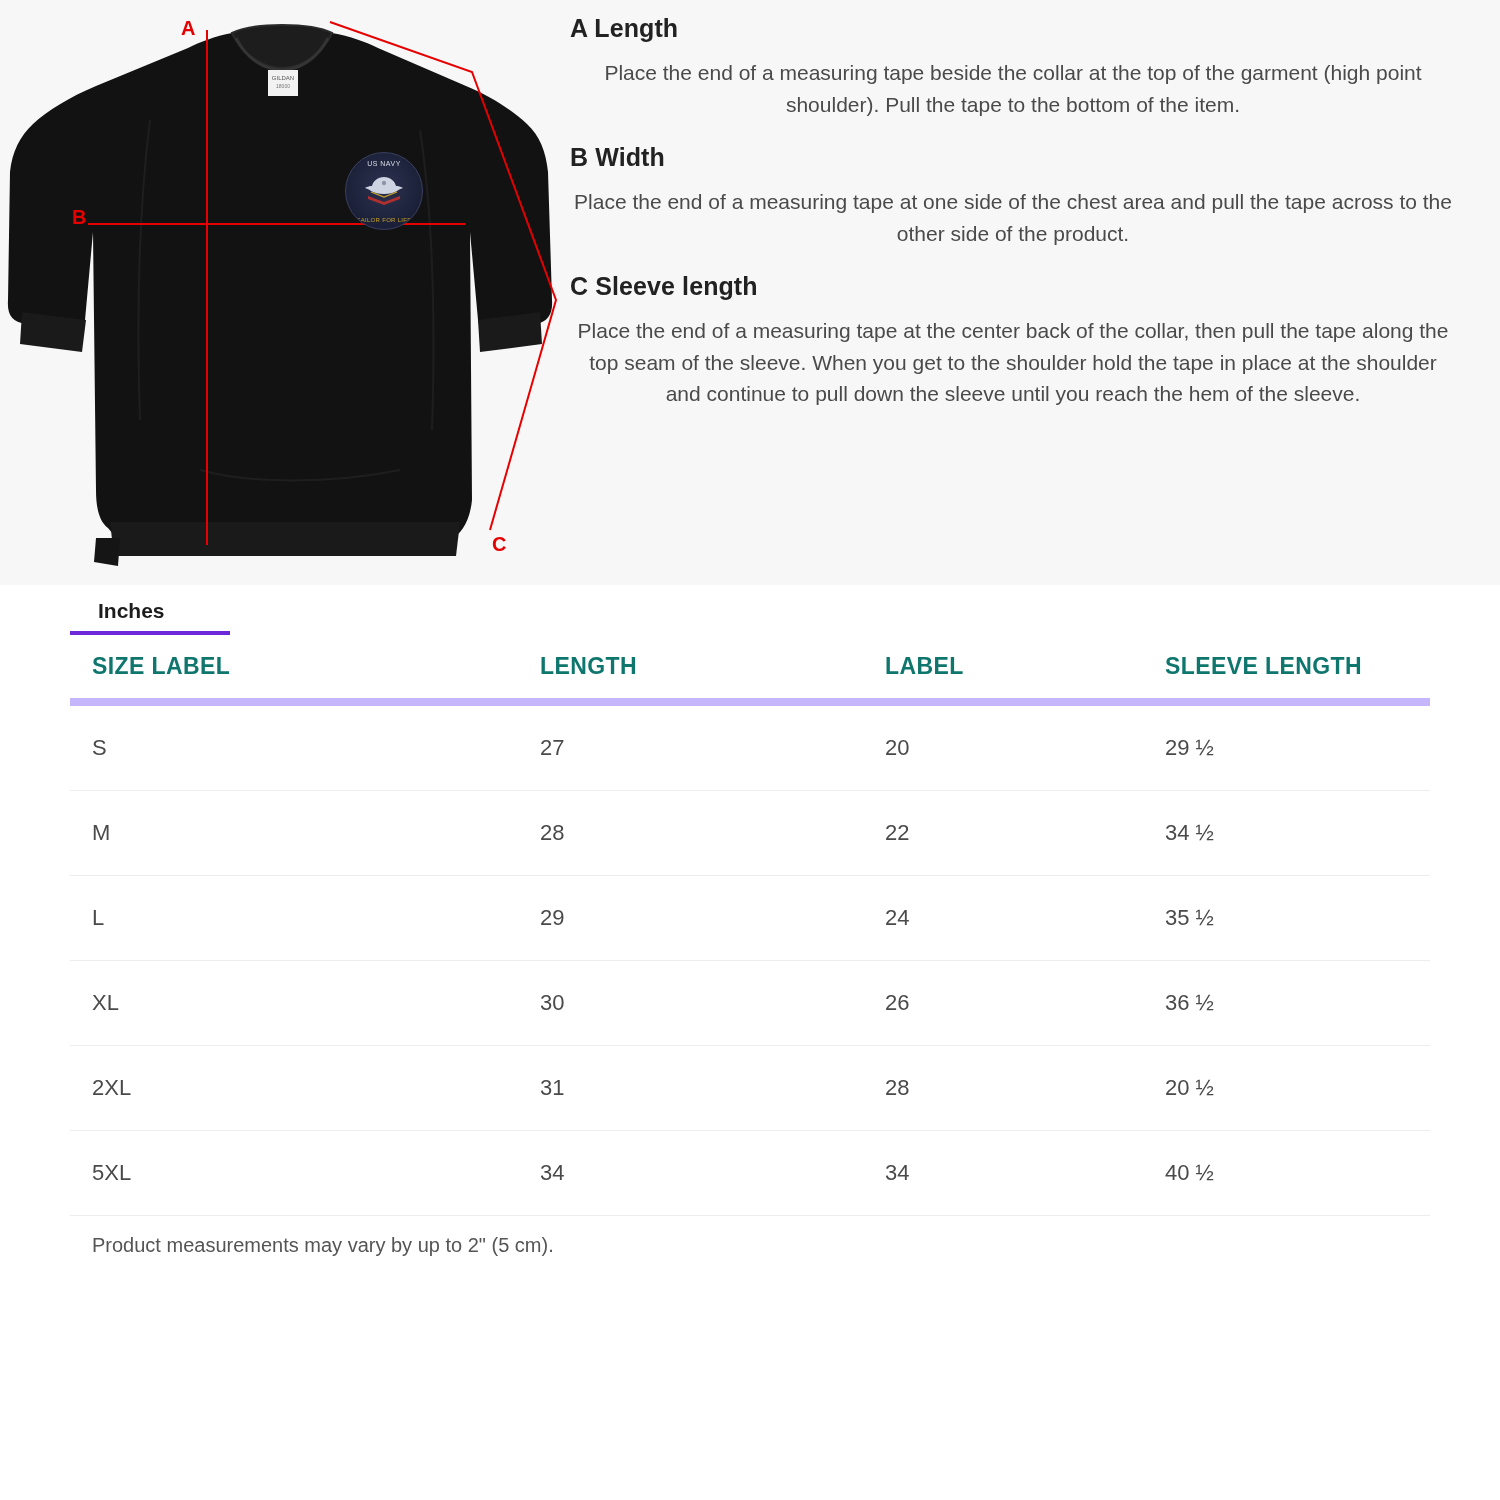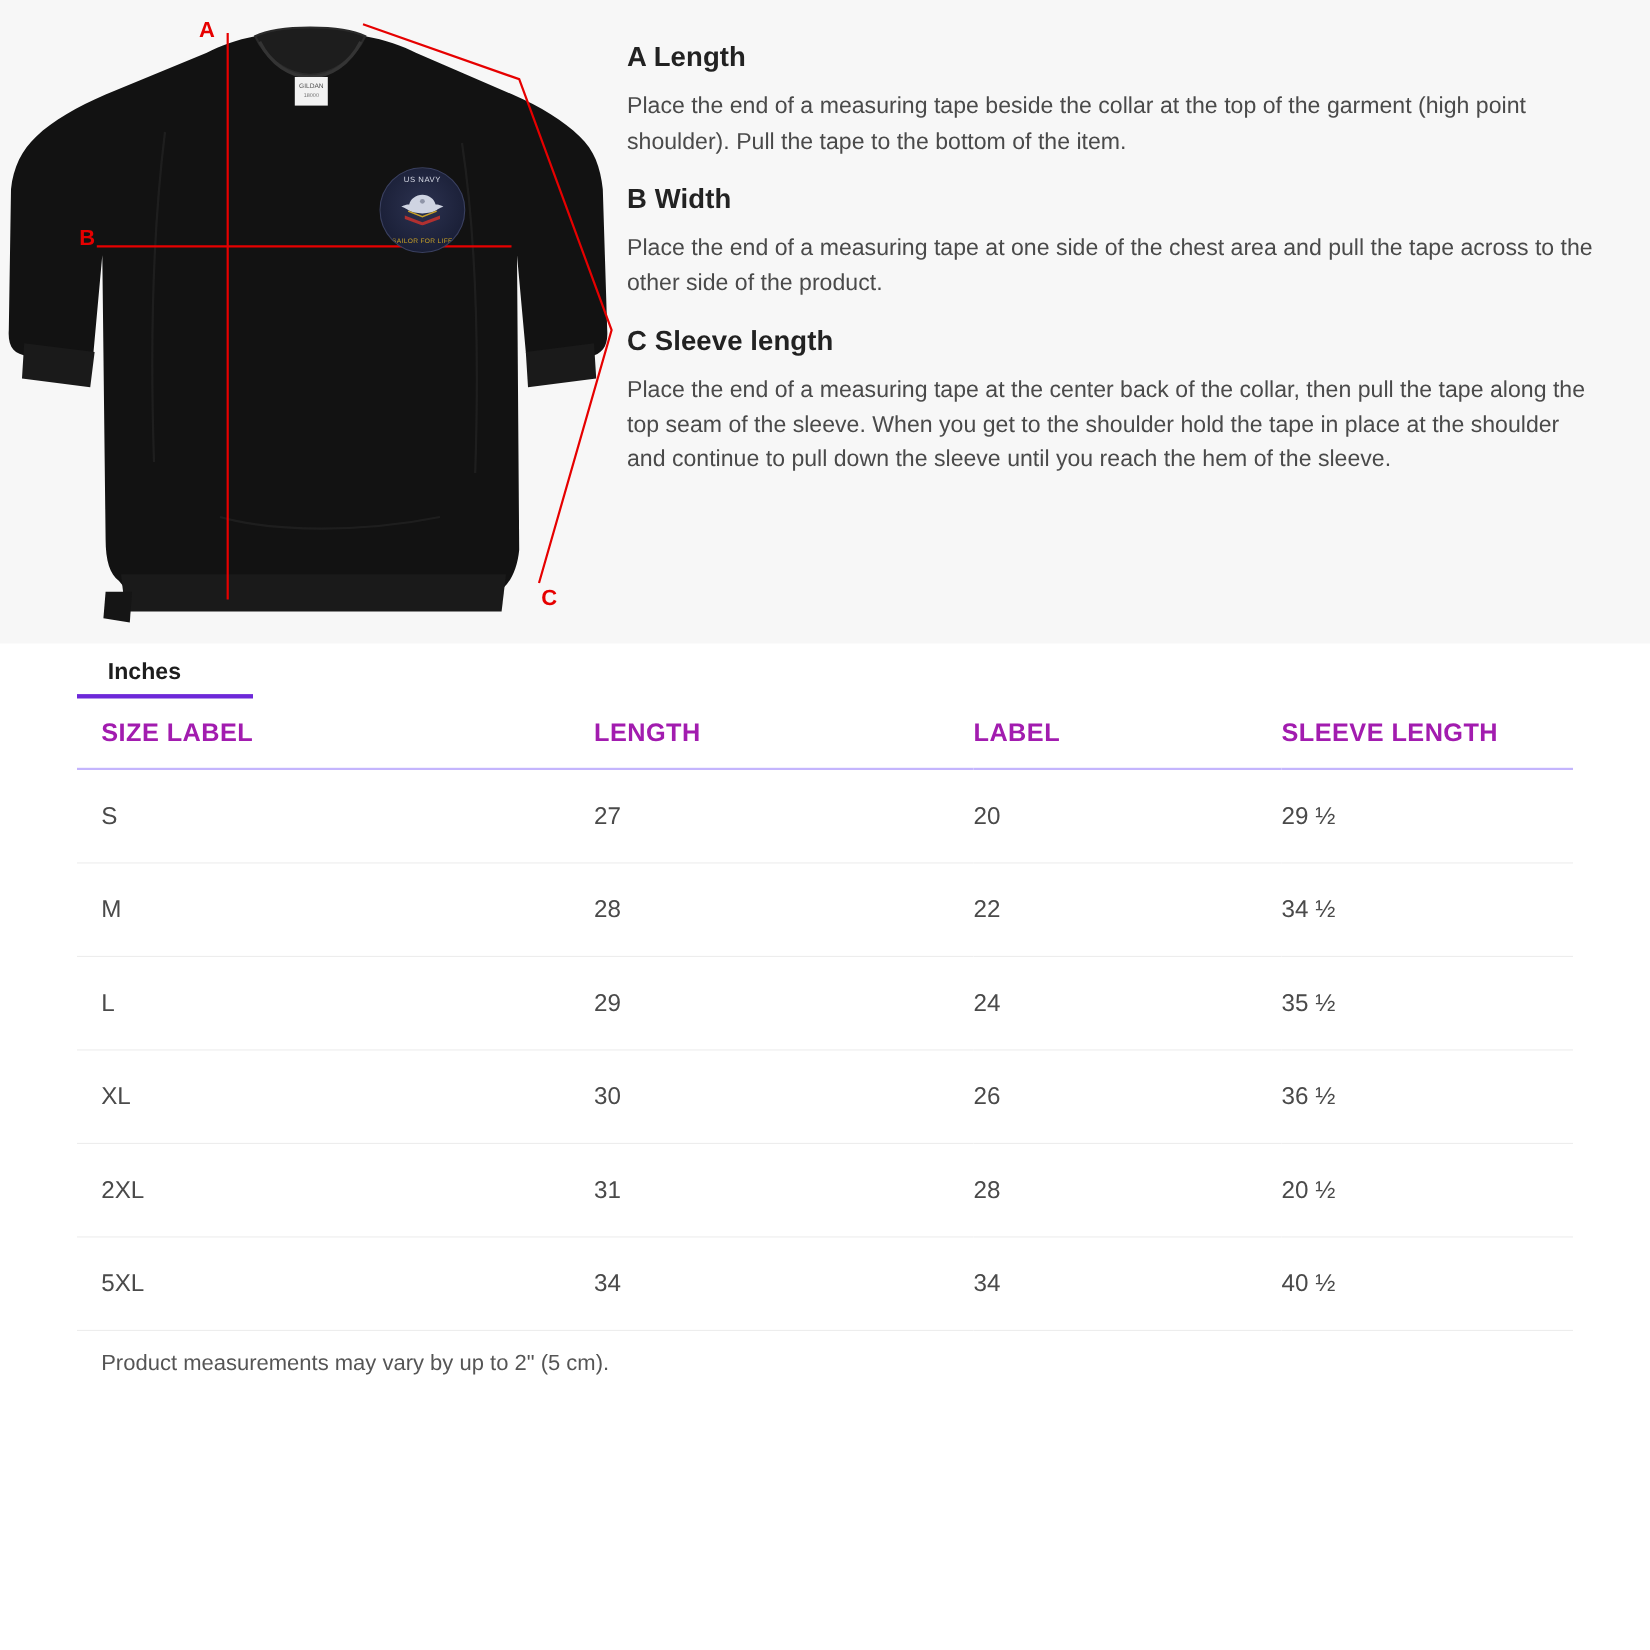--- a/index.html
+++ b/index.html
@@ -19,36 +19,36 @@
     background: #f7f7f7;
   }
   .garment-pane {
     width: 560px;
     position: relative;
     flex: none;
   }
   .instructions {
     flex: 1;
     padding: 14px 44px 0 10px;
-    margin-top: 24px;
   }
   .instr-title {
     font-size: 25px;
     font-weight: bold;
     color: #222;
     margin: 0 0 14px 0;
     letter-spacing: 0.1px;
   }
   .instr-title.second { margin-top: 22px; }
   .instr-body {
     font-size: 21px;
     line-height: 1.52;
     color: #4a4a4a;
     margin: 0 0 8px 0;
     max-width: 920px;
+    text-align: center;
   }
 
   
   .sweater-svg { position: absolute; left: 0; top: 0; }
   .marker {
     position: absolute;
     color: #e60000;
     font-weight: bold;
     font-size: 20px;
     font-family: "Liberation Sans", sans-serif;
@@ -97,24 +97,24 @@
   }
   table.size-table {
     width: 100%;
     border-collapse: collapse;
     margin-top: 0;
   }
   table.size-table th {
     text-align: left;
     font-size: 23px;
     font-weight: bold;
-    color: #a21caf;
+    color: #0f766e;
     padding: 18px 0 18px 0;
     letter-spacing: 0.4px;
-    border-bottom: 2px solid #c4b5fd;
+    border-bottom: 8px solid #c4b5fd;
   }
   table.size-table td {
     font-size: 22px;
     color: #4a4a4a;
     padding: 29px 0;
     border-bottom: 1px solid #ededed;
   }
   table.size-table th:nth-child(1), table.size-table td:nth-child(1) { width: 470px; padding-left: 22px; }
   table.size-table th:nth-child(2), table.size-table td:nth-child(2) { width: 345px; }
   table.size-table th:nth-child(3), table.size-table td:nth-child(3) { width: 280px; }

